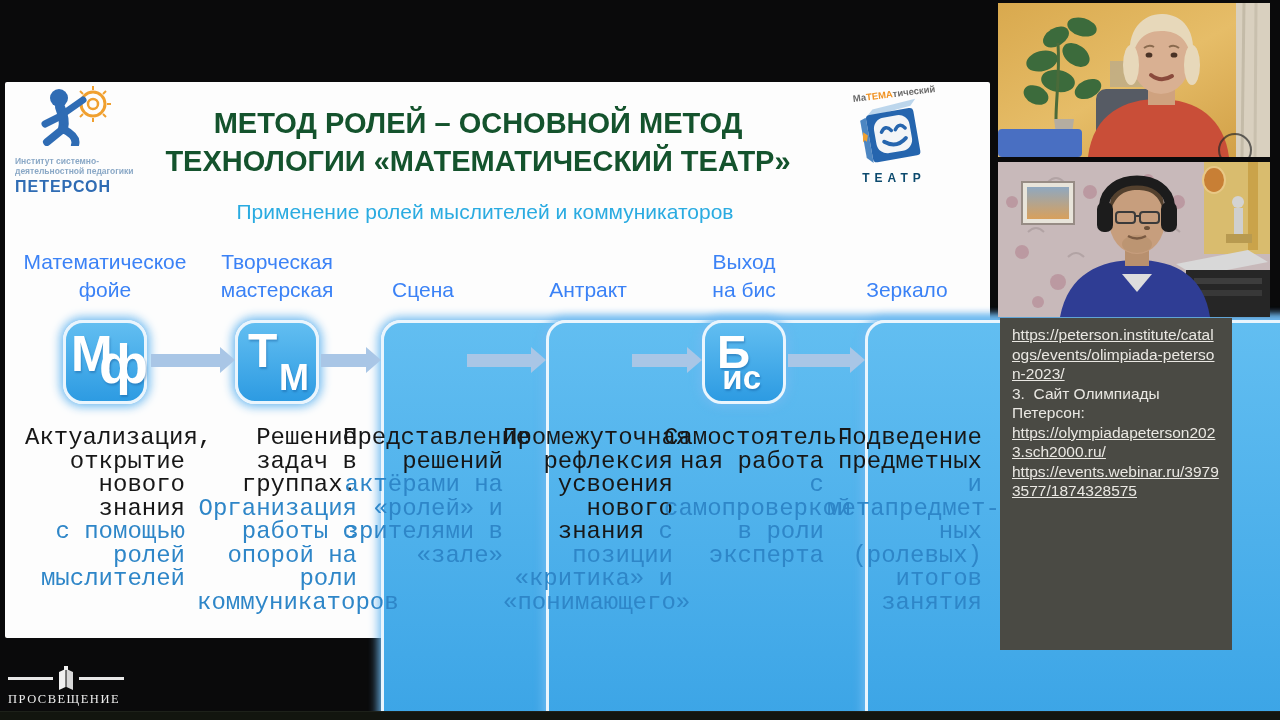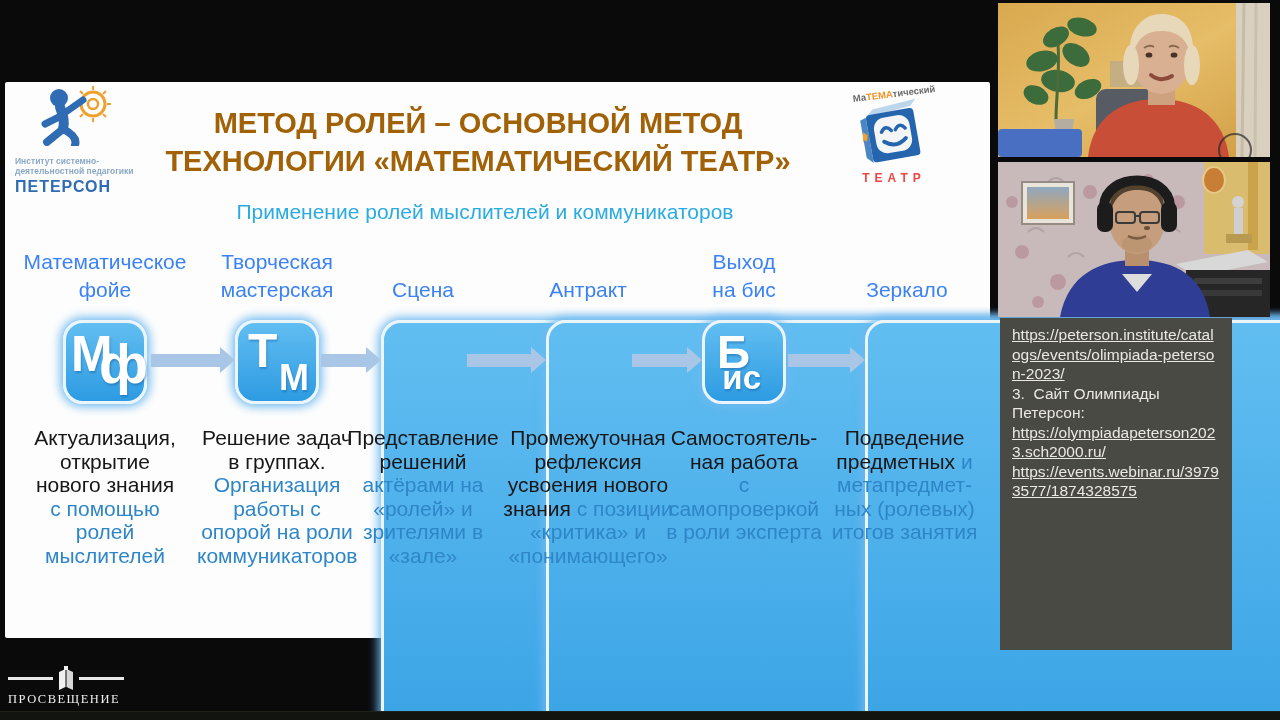--- a/index.html
+++ b/index.html
@@ -3,34 +3,34 @@
 <meta charset="utf-8">
 <style>
   html,body{margin:0;padding:0;background:#0a0a0b;}
   #app{position:relative;width:1280px;height:720px;overflow:hidden;
        font-family:"Liberation Sans",sans-serif;background:#0a0a0b;}
 
   
   .slide{position:absolute;left:5px;top:82px;width:985px;height:556px;
          background:#fdfdfd;border-radius:2px;}
   .slide-title{position:absolute;left:118px;top:22px;width:710px;text-align:center;
-         font-size:29px;font-weight:bold;line-height:38px;color:#a16207;white-space:pre-line;}
+         font-size:29px;font-weight:bold;line-height:38px;color:#14532d;white-space:pre-line;}
   .slide-subtitle{position:absolute;left:0;top:118px;width:960px;text-align:center;
          font-size:21px;color:#2aabe1;}
 
   
   .plogo{position:absolute;left:10px;top:2px;width:132px;text-align:left;}
   .plogo .org{font-size:8.5px;line-height:9.5px;color:#8aa8c6;font-weight:bold;margin-top:7px;}
   .plogo .brand{font-size:16px;font-weight:bold;color:#2f6cb4;letter-spacing:1px;margin-top:2px;}
 
   
   .tlogo{position:absolute;left:836px;top:6px;width:106px;text-align:center;}
   .tlogo .arc{font-size:9.5px;font-weight:bold;transform:rotate(-7deg);display:block;color:#6a6a6a;}
   .tlogo .arc .mid{color:#f09222;}
-  .tlogo .brand{font-size:12px;font-weight:bold;color:#ef4444;letter-spacing:5px;margin-top:-4px;}
+  .tlogo .brand{font-size:12px;font-weight:bold;color:#0c4a6e;letter-spacing:5px;margin-top:-4px;}
 
   
   .stage-label{position:absolute;top:166px;height:56px;width:170px;display:flex;
          flex-direction:column;justify-content:flex-end;align-items:center;
          font-size:21px;line-height:28px;color:#3b82f6;text-align:center;}
 
   
   .sicon{position:absolute;top:238px;width:84px;height:84px;border-radius:20px;
          background:linear-gradient(180deg,#62bef1 0%,#2d9be2 100%);
          border:3px solid #eaf5fd;box-sizing:border-box;
@@ -46,22 +46,22 @@
   .bis-b{left:12px;top:2px;font-size:46px;}
   .bis-is{right:22px;bottom:4px;font-size:33px;}
 
   
   .arrow{position:absolute;top:271px;height:14px;display:flex;align-items:center;}
   .arrow .stem{flex:1;height:13px;background:#a9c6e6;}
   .arrow .head{width:0;height:0;border-top:13px solid transparent;
                border-bottom:13px solid transparent;border-left:15px solid #a9c6e6;}
 
   
-  .desc{position:absolute;top:344px;width:160px;text-align:center;
-        font-size:21px;line-height:23.5px;color:#171717;}
+  .desc{position:absolute;top:344px;width:160px;text-align:right;
+        font-size:24px;line-height:23.5px;color:#171717;font-family:Liberation Mono, monospace;}
   .desc .blue{color:#2e86c8;}
   .desc .nl{display:block;}
 
   
   .cam{position:absolute;left:998px;width:272px;overflow:hidden;background:#222;}
   #cam1{top:3px;height:154px;}
   #cam2{top:162px;height:155px;}
 
   
   .chat{position:absolute;left:1000px;top:318px;width:232px;height:332px;

